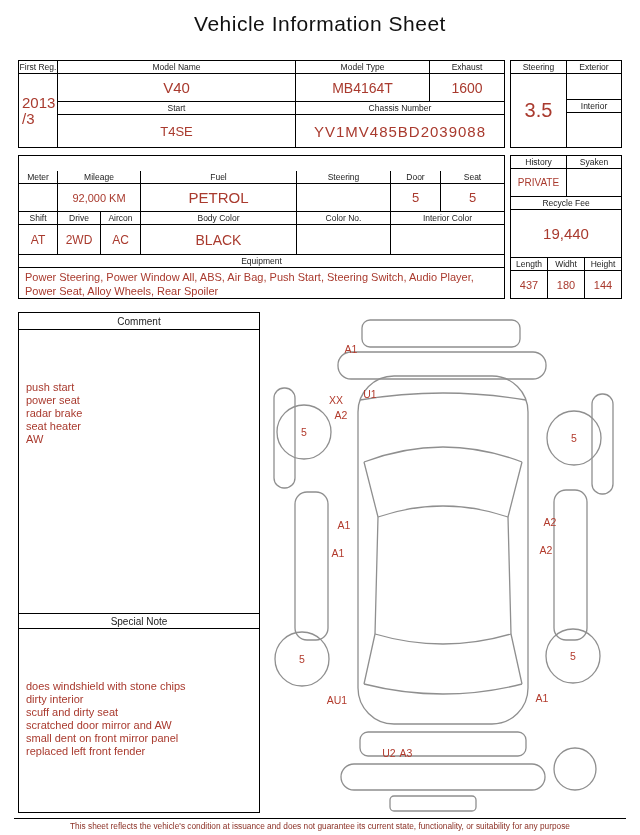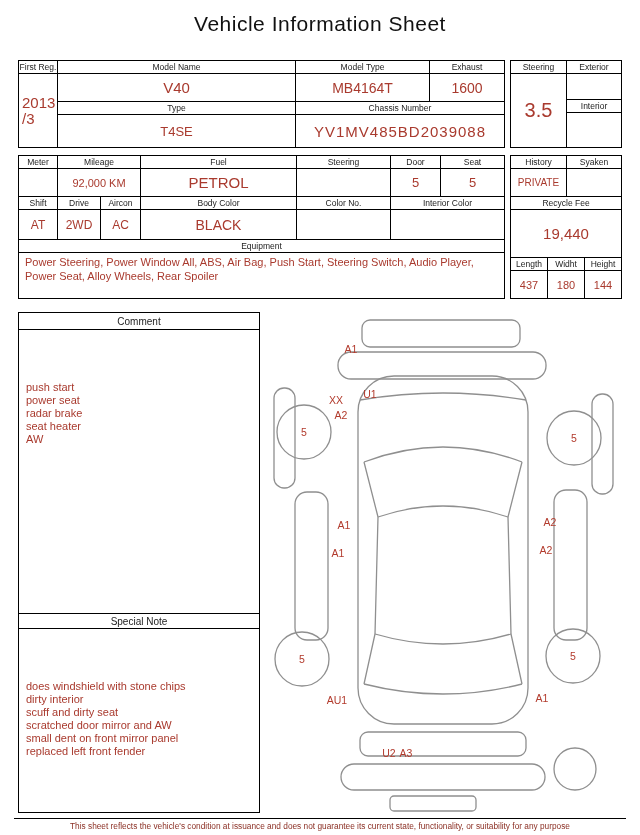--- a/index.html
+++ b/index.html
@@ -67,41 +67,41 @@
 
       <div class="cell br firstreg red f15" style="grid-row:2/5;grid-column:1">
         <div>2013</div>
         <div>/3</div>
       </div>
 
       <div class="cell red f15 br bb" style="grid-row:2;grid-column:2">V40</div>
       <div class="cell red f14 br bb" style="grid-row:2;grid-column:3">MB4164T</div>
       <div class="cell red f14 bb" style="grid-row:2;grid-column:4">1600</div>
 
-      <div class="cell lab br bb" style="grid-row:3;grid-column:2">Type</div>
+      <div class="cell lab br bb" style="grid-row:3;grid-column:2">Start</div>
       <div class="cell lab bb" style="grid-row:3;grid-column:3/5">Chassis Number</div>
 
       <div class="cell red f13 br" style="grid-row:4;grid-column:2">T4SE</div>
       <div class="cell red f15 chassis" style="grid-row:4;grid-column:3/5">YV1MV485BD2039088</div>
     </div>
   </div>
 
   <div class="tbl" style="left:510px;top:60px;width:112px;height:88px">
     <div class="grid" style="grid-template-columns:56px 54px;grid-template-rows:13px 26px 13px 34px;">
       <div class="cell lab br bb" style="grid-row:1;grid-column:1">Steering</div>
       <div class="cell lab bb" style="grid-row:1;grid-column:2">Exterior</div>
       <div class="cell red f20 br" style="grid-row:2/5;grid-column:1">3.5</div>
       <div class="cell bb" style="grid-row:2;grid-column:2"></div>
       <div class="cell lab bb" style="grid-row:3;grid-column:2">Interior</div>
       <div class="cell" style="grid-row:4;grid-column:2"></div>
     </div>
   </div>
 
   <div class="tbl" style="left:18px;top:155px;width:487px;height:144px">
-    <div class="grid" style="grid-template-columns:39px 83px 156px 94px 50px 63px;grid-template-rows:13px 28px;">
+    <div class="grid" style="grid-template-columns:39px 83px 156px 94px 50px 63px;grid-template-rows:13px 28px;margin-top:15px;">
       <div class="cell lab br bb">Meter</div>
       <div class="cell lab br bb">Mileage</div>
       <div class="cell lab br bb">Fuel</div>
       <div class="cell lab br bb">Steering</div>
       <div class="cell lab br bb">Door</div>
       <div class="cell lab bb">Seat</div>
 
       <div class="cell br bb"></div>
       <div class="cell red f11 br bb">92,000 KM</div>
       <div class="cell red f15 br bb">PETROL</div>

